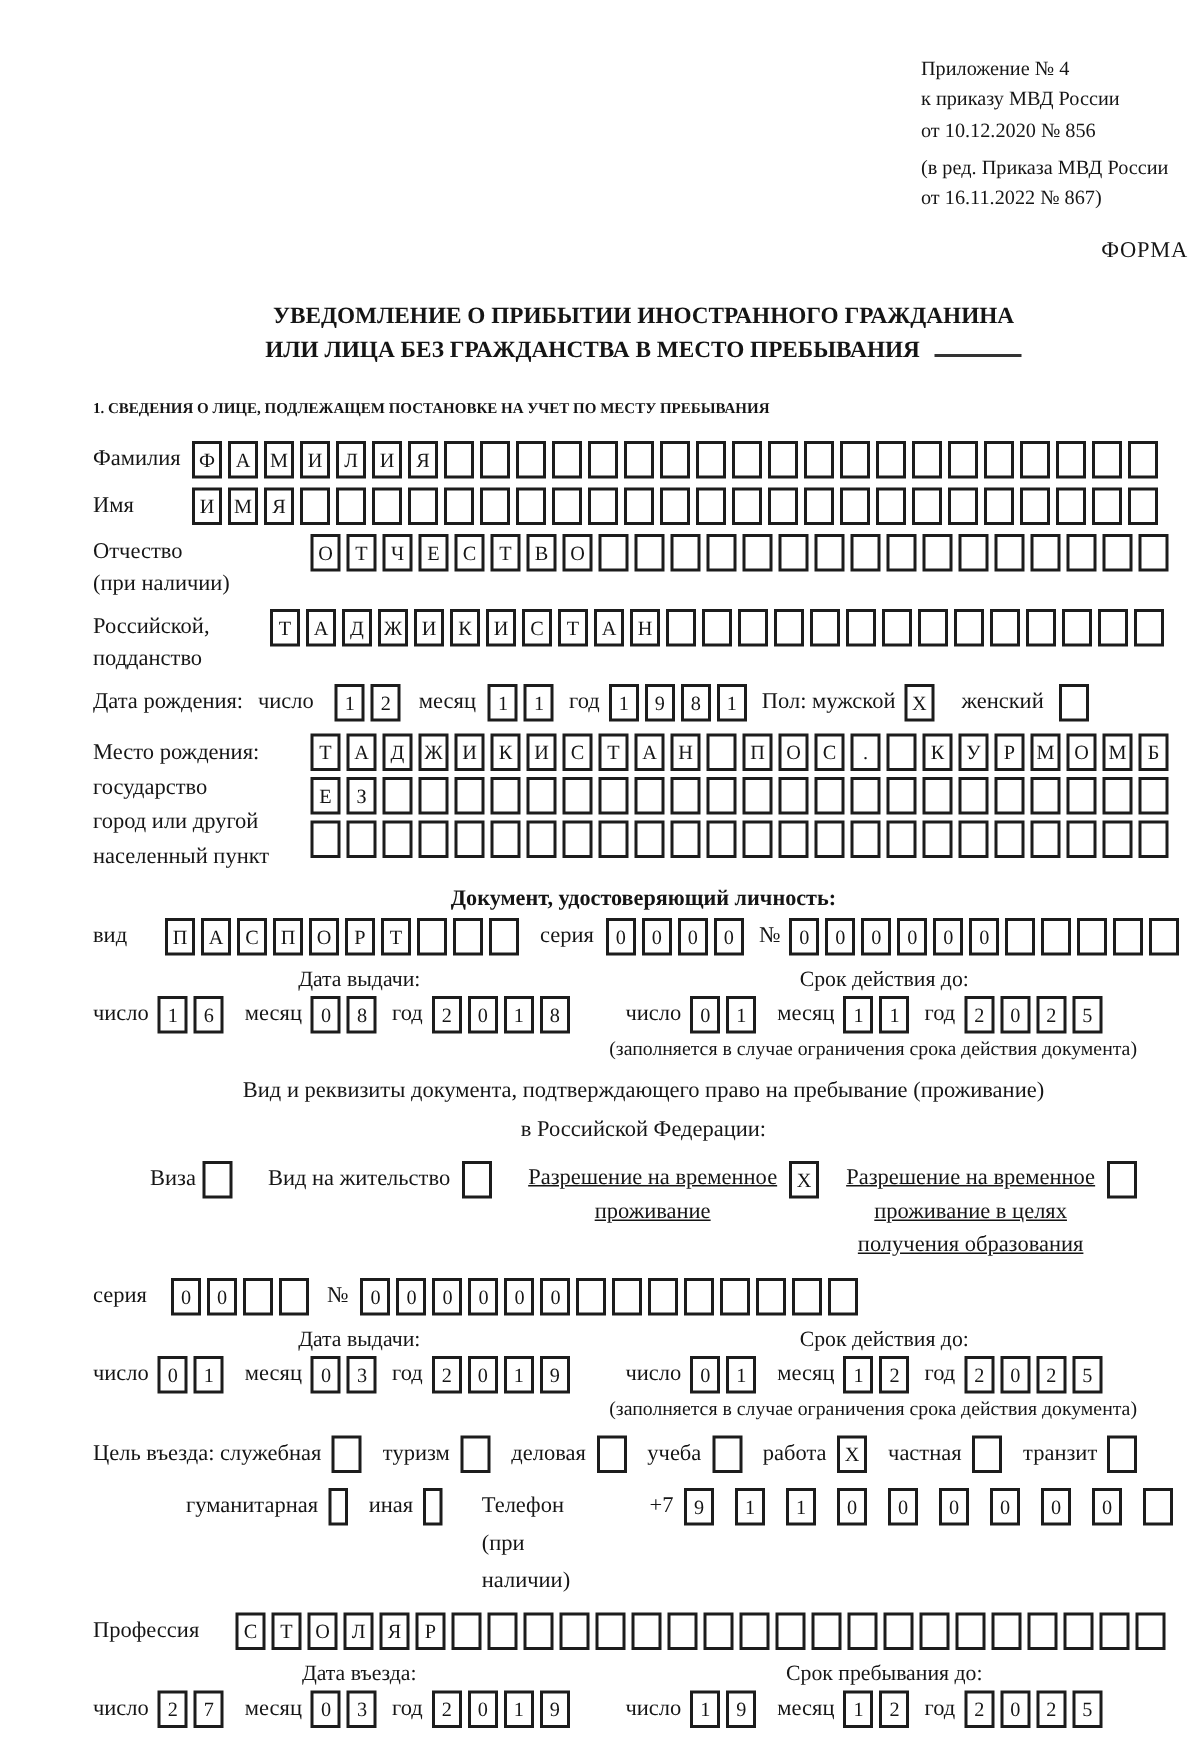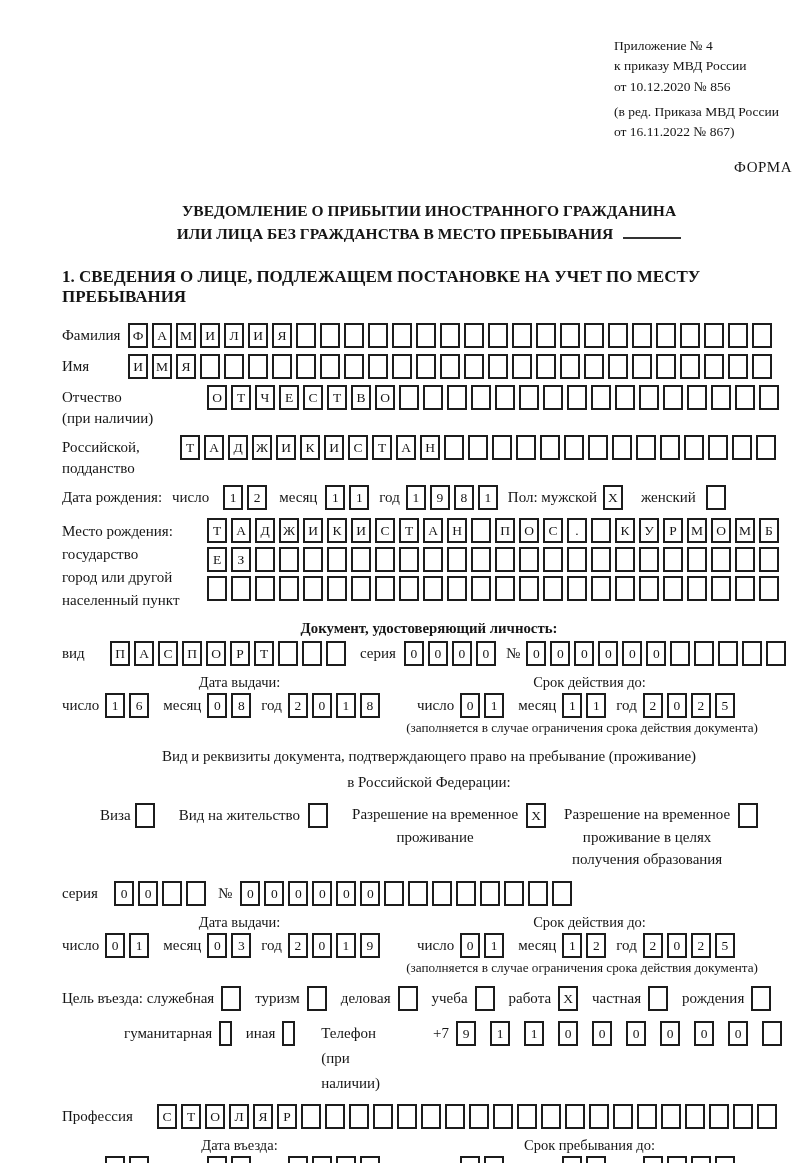--- a/index.html
+++ b/index.html
@@ -13,21 +13,21 @@
 
   
   .appendix { margin-left:552px; width:186px; font-size:13.5px; line-height:1.5; }
   .appendix .grp2 { margin-top:5px; }
   .forma { font-weight:normal; text-align:right; font-size:15px; margin:14px 8px 0 0; letter-spacing:.5px; }
 
   
   .title { text-align:center; font-weight:bold; font-size:15.5px; line-height:1.5; margin-top:20px; }
   .blank-line { display:inline-block; width:58px; height:13px; border-bottom:2px solid #333; margin-left:10px; }
 
-  .section { font-weight:bold; font-size:17px; margin-top:22px; }
+  .section { font-weight:bold; font-size:10px; margin-top:22px; }
 
   
   .box {
     display:inline-block; width:20px; height:25px; border:2px solid #1c1c1c;
     margin-right:4px; text-align:center; font-size:13.5px; line-height:21px;
     vertical-align:top; background:#fff;
   }
   .boxes { white-space:nowrap; display:inline-block; }
   .boxrow { margin-bottom:4px; height:25px; }
 
@@ -46,21 +46,21 @@
   .dates-hdr { display:flex; margin-top:8px; font-size:14.5px; }
   .dates-hdr .h1 { flex:0 0 355px; text-align:center; }
   .dates-hdr .h2 { flex:0 0 345px; text-align:center; }
   .dates-row { display:flex; margin-top:2px; }
   .dates-row .half { flex:0 0 355px; display:flex; }
   .note { font-size:13.2px; text-align:right; margin:2px 38px 0 0; }
 
   .center-bold { text-align:center; font-weight:bold; font-size:14.8px; margin-top:8px; }
 
   .permits { display:flex; align-items:flex-start; margin-top:8px;margin-left:38px; }
-  .pl { text-align:center; line-height:1.5; }
+  .pl { text-align:center; line-height:1.5;text-decoration:underline; }
   .permits .box { margin-left:8px; }
 
   .purpose-line { display:flex; align-items:flex-start; margin-top:10px; }
   .purpose-line .lbl { margin-right:7px; }
   .purpose-line .box { margin-right:14px; }
 </style>
 </head>
 <body>
 
 <div class="page">
@@ -232,21 +232,21 @@
     <span class="lbl">туризм</span>
     <span class="box"></span>
     <span class="lbl">деловая</span>
     <span class="box"></span>
     <span class="lbl">учеба</span>
     <span class="box"></span>
     <span class="lbl">работа</span>
     <span class="box">X</span>
     <span class="lbl">частная</span>
     <span class="box"></span>
-    <span class="lbl">рождения</span>
+    <span class="lbl">транзит</span>
     <span class="box"></span>
   </div>
 
   <div class="purpose-line" style="margin-left:62px;">
     <span class="lbl">гуманитарная</span>
     <span class="box"></span>
     <span class="lbl">иная</span>
     <span class="box" style="margin-right:26px;"></span>
     <span class="lbl" style="margin-right:30px;">Телефон (при наличии)</span>
     <span class="lbl">+7</span>

